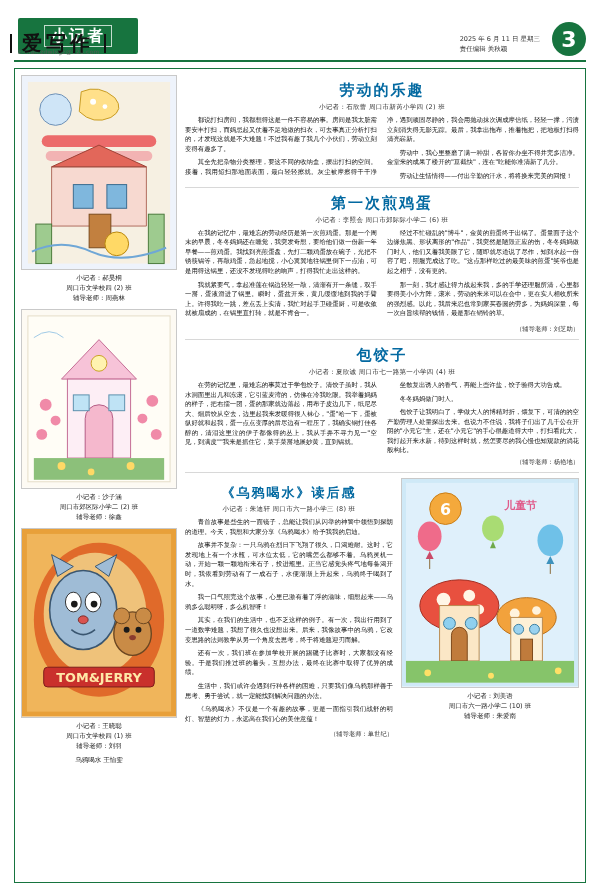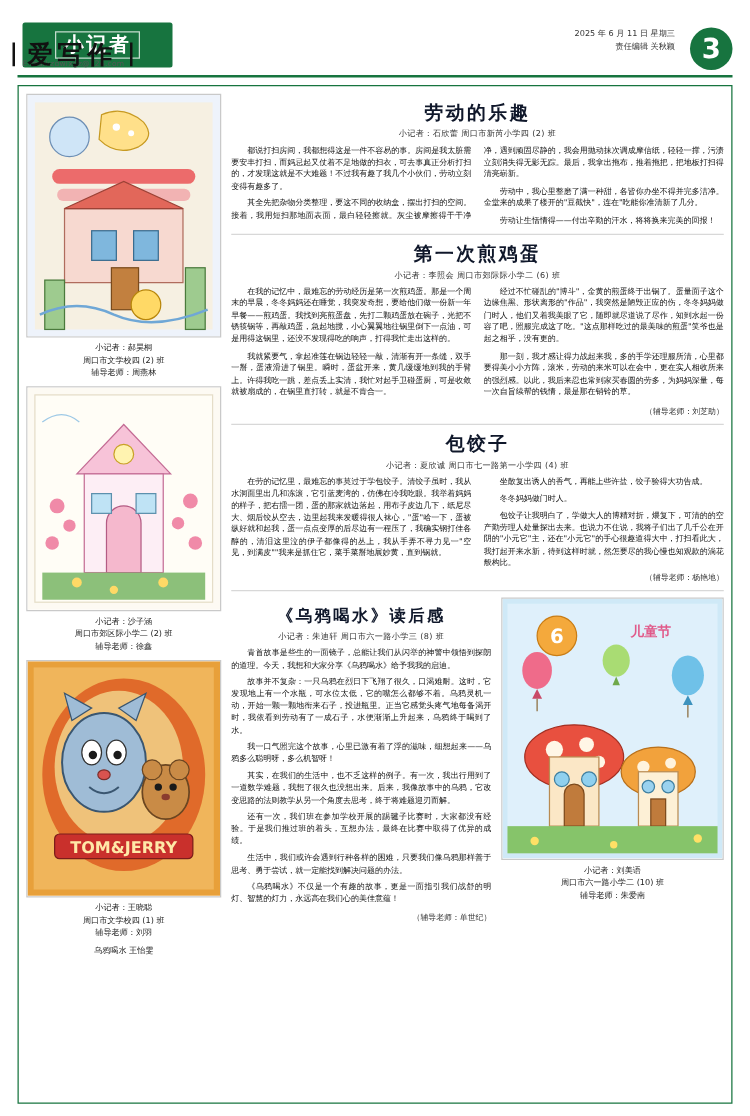--- a/index.html
+++ b/index.html
@@ -38,22 +38,22 @@
   .title-center{
     position:absolute;left:0;right:0;top:30px;
     text-align:left;
     font-size:20px;font-weight:bold;letter-spacing:4px;color:#111;
   }
   .title-center .bar{
     display:inline-block;width:2px;height:19px;background:#111;
     vertical-align:-3px;margin:0 10px;
   }
   .date-line{
-    position:absolute;right:60px;top:22px;
-    text-align:right;font-size:6.5px;color:#333;line-height:10px;
+    position:absolute;right:60px;top:34px;
+    text-align:left;font-size:6.5px;color:#333;line-height:10px;
   }
   .page-num{
     position:absolute;right:14px;top:22px;
     width:34px;height:34px;border-radius:50%;
     background:#17743f;color:#fff;
     font-size:22px;font-weight:bold;
     display:flex;align-items:center;justify-content:center;
   }
   .rule{
     position:absolute;left:14px;right:14px;top:60px;height:2px;background:#17743f;
@@ -79,21 +79,21 @@
     display:block;
   }
   .cap{
     text-align:center;font-size:6.5px;line-height:10px;color:#222;margin-top:3px;
   }
   .cap .t{font-weight:normal;}
   
   .headline{
     text-align:center;
     font-size:15px;font-weight:bold;letter-spacing:2px;
-    color:#0f172a;
+    color:#0369a1;
     margin:6px 0 3px;
   }
   .byline{
     text-align:center;font-size:6.5px;color:#333;margin-bottom:4px;letter-spacing:.3px;
   }
   .body{
     font-size:6.4px;line-height:9.6px;color:#111;text-align:justify;
     column-count:2;column-gap:10px;
     font-family:"DejaVu Sans","Liberation Sans",sans-serif;
   }

